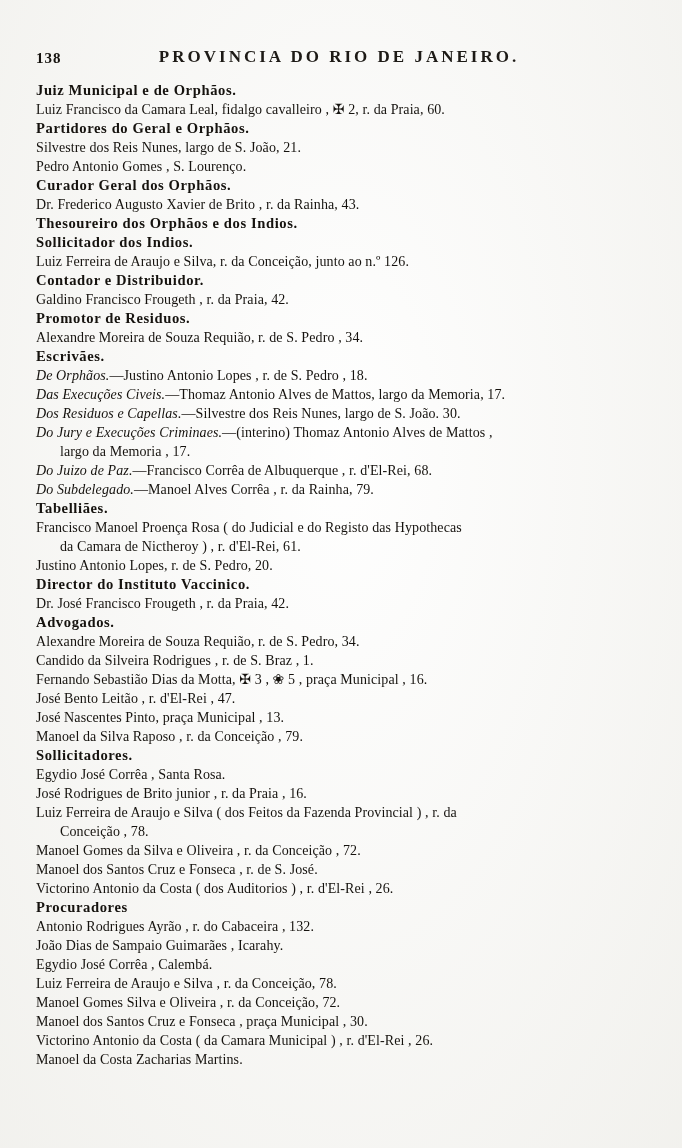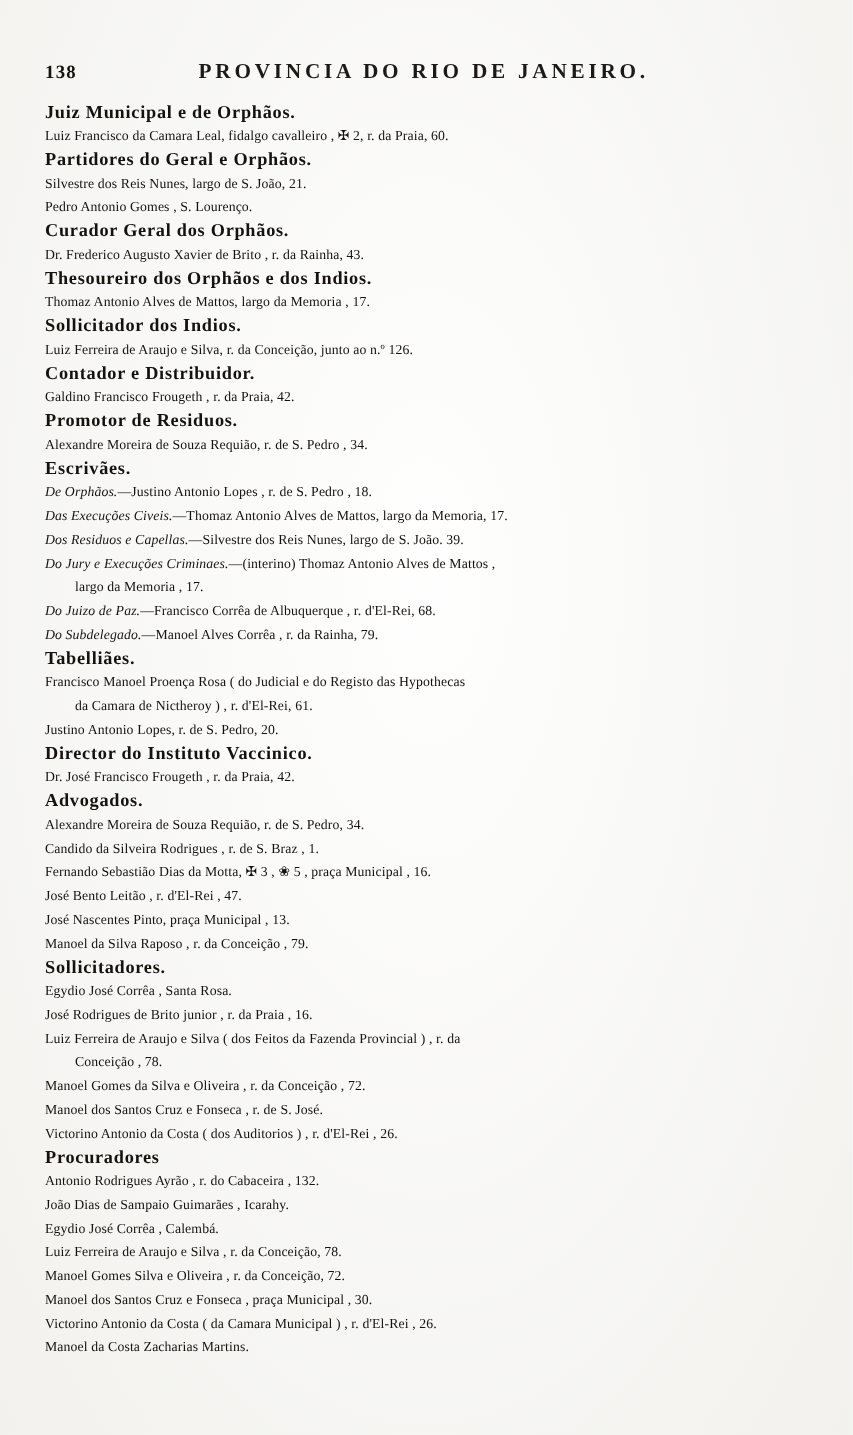--- a/index.html
+++ b/index.html
@@ -37,21 +37,21 @@
   }
   .sec-heading {
     margin: 0;
     font-size: 14.6px;
     font-weight: bold;
     line-height: 19px;
     letter-spacing: 0.6px;
   }
   .entry {
     margin: 0;
-    font-size: 11px;
+    font-size: 14px;
     line-height: 19px;
     letter-spacing: 0.1px;
     white-space: nowrap;
   }
   .entry em { font-style: italic; }
   .cont { display: inline-block; padding-left: 24px; }
   .ink { color: #15120e; }
 </style>
 </head>
 <body>
@@ -63,31 +63,30 @@
   </div>
   <main id="content">
       <h3 class="sec-heading ink">Juiz Municipal e de Orphãos.</h3>
       <p class="entry ink"><span>Luiz Francisco da Camara Leal, fidalgo cavalleiro , ✠ 2, r. da Praia, 60.</span></p>
       <h3 class="sec-heading ink">Partidores do Geral e Orphãos.</h3>
       <p class="entry ink"><span>Silvestre dos Reis Nunes, largo de S. João, 21.</span></p>
       <p class="entry ink"><span>Pedro Antonio Gomes , S. Lourenço.</span></p>
       <h3 class="sec-heading ink">Curador Geral dos Orphãos.</h3>
       <p class="entry ink"><span>Dr. Frederico Augusto Xavier de Brito , r. da Rainha, 43.</span></p>
       <h3 class="sec-heading ink">Thesoureiro dos Orphãos e dos Indios.</h3>
-      <p class="entry ink"><span>Thomaz Antonio Alves de Mattos, largo da Memoria , 17.</span></p>
       <h3 class="sec-heading ink">Sollicitador dos Indios.</h3>
       <p class="entry ink"><span>Luiz Ferreira de Araujo e Silva, r. da Conceição, junto ao n.º 126.</span></p>
       <h3 class="sec-heading ink">Contador e Distribuidor.</h3>
       <p class="entry ink"><span>Galdino Francisco Frougeth , r. da Praia, 42.</span></p>
       <h3 class="sec-heading ink">Promotor de Residuos.</h3>
       <p class="entry ink"><span>Alexandre Moreira de Souza Requião, r. de S. Pedro , 34.</span></p>
       <h3 class="sec-heading ink">Escrivães.</h3>
       <p class="entry ink"><em>De Orphãos.</em><span>—Justino Antonio Lopes , r. de S. Pedro , 18.</span></p>
       <p class="entry ink"><em>Das Execuções Civeis.</em><span>—Thomaz Antonio Alves de Mattos, largo da Memoria, 17.</span></p>
-      <p class="entry ink"><em>Dos Residuos e Capellas.</em><span>—Silvestre dos Reis Nunes, largo de S. João. 39.</span></p>
+      <p class="entry ink"><em>Dos Residuos e Capellas.</em><span>—Silvestre dos Reis Nunes, largo de S. João. 30.</span></p>
       <p class="entry ink"><em>Do Jury e Execuções Criminaes.</em><span>—(interino) Thomaz Antonio Alves de Mattos ,</span><br><span class="cont">largo da Memoria , 17.</span></p>
       <p class="entry ink"><em>Do Juizo de Paz.</em><span>—Francisco Corrêa de Albuquerque , r. d'El-Rei, 68.</span></p>
       <p class="entry ink"><em>Do Subdelegado.</em><span>—Manoel Alves Corrêa , r. da Rainha, 79.</span></p>
       <h3 class="sec-heading ink">Tabelliães.</h3>
       <p class="entry ink"><span>Francisco Manoel Proença Rosa ( do Judicial e do Registo das Hypothecas</span><br><span class="cont">da Camara de Nictheroy ) , r. d'El-Rei, 61.</span></p>
       <p class="entry ink"><span>Justino Antonio Lopes, r. de S. Pedro, 20.</span></p>
       <h3 class="sec-heading ink">Director do Instituto Vaccinico.</h3>
       <p class="entry ink"><span>Dr. José Francisco Frougeth , r. da Praia, 42.</span></p>
       <h3 class="sec-heading ink">Advogados.</h3>
       <p class="entry ink"><span>Alexandre Moreira de Souza Requião, r. de S. Pedro, 34.</span></p>

